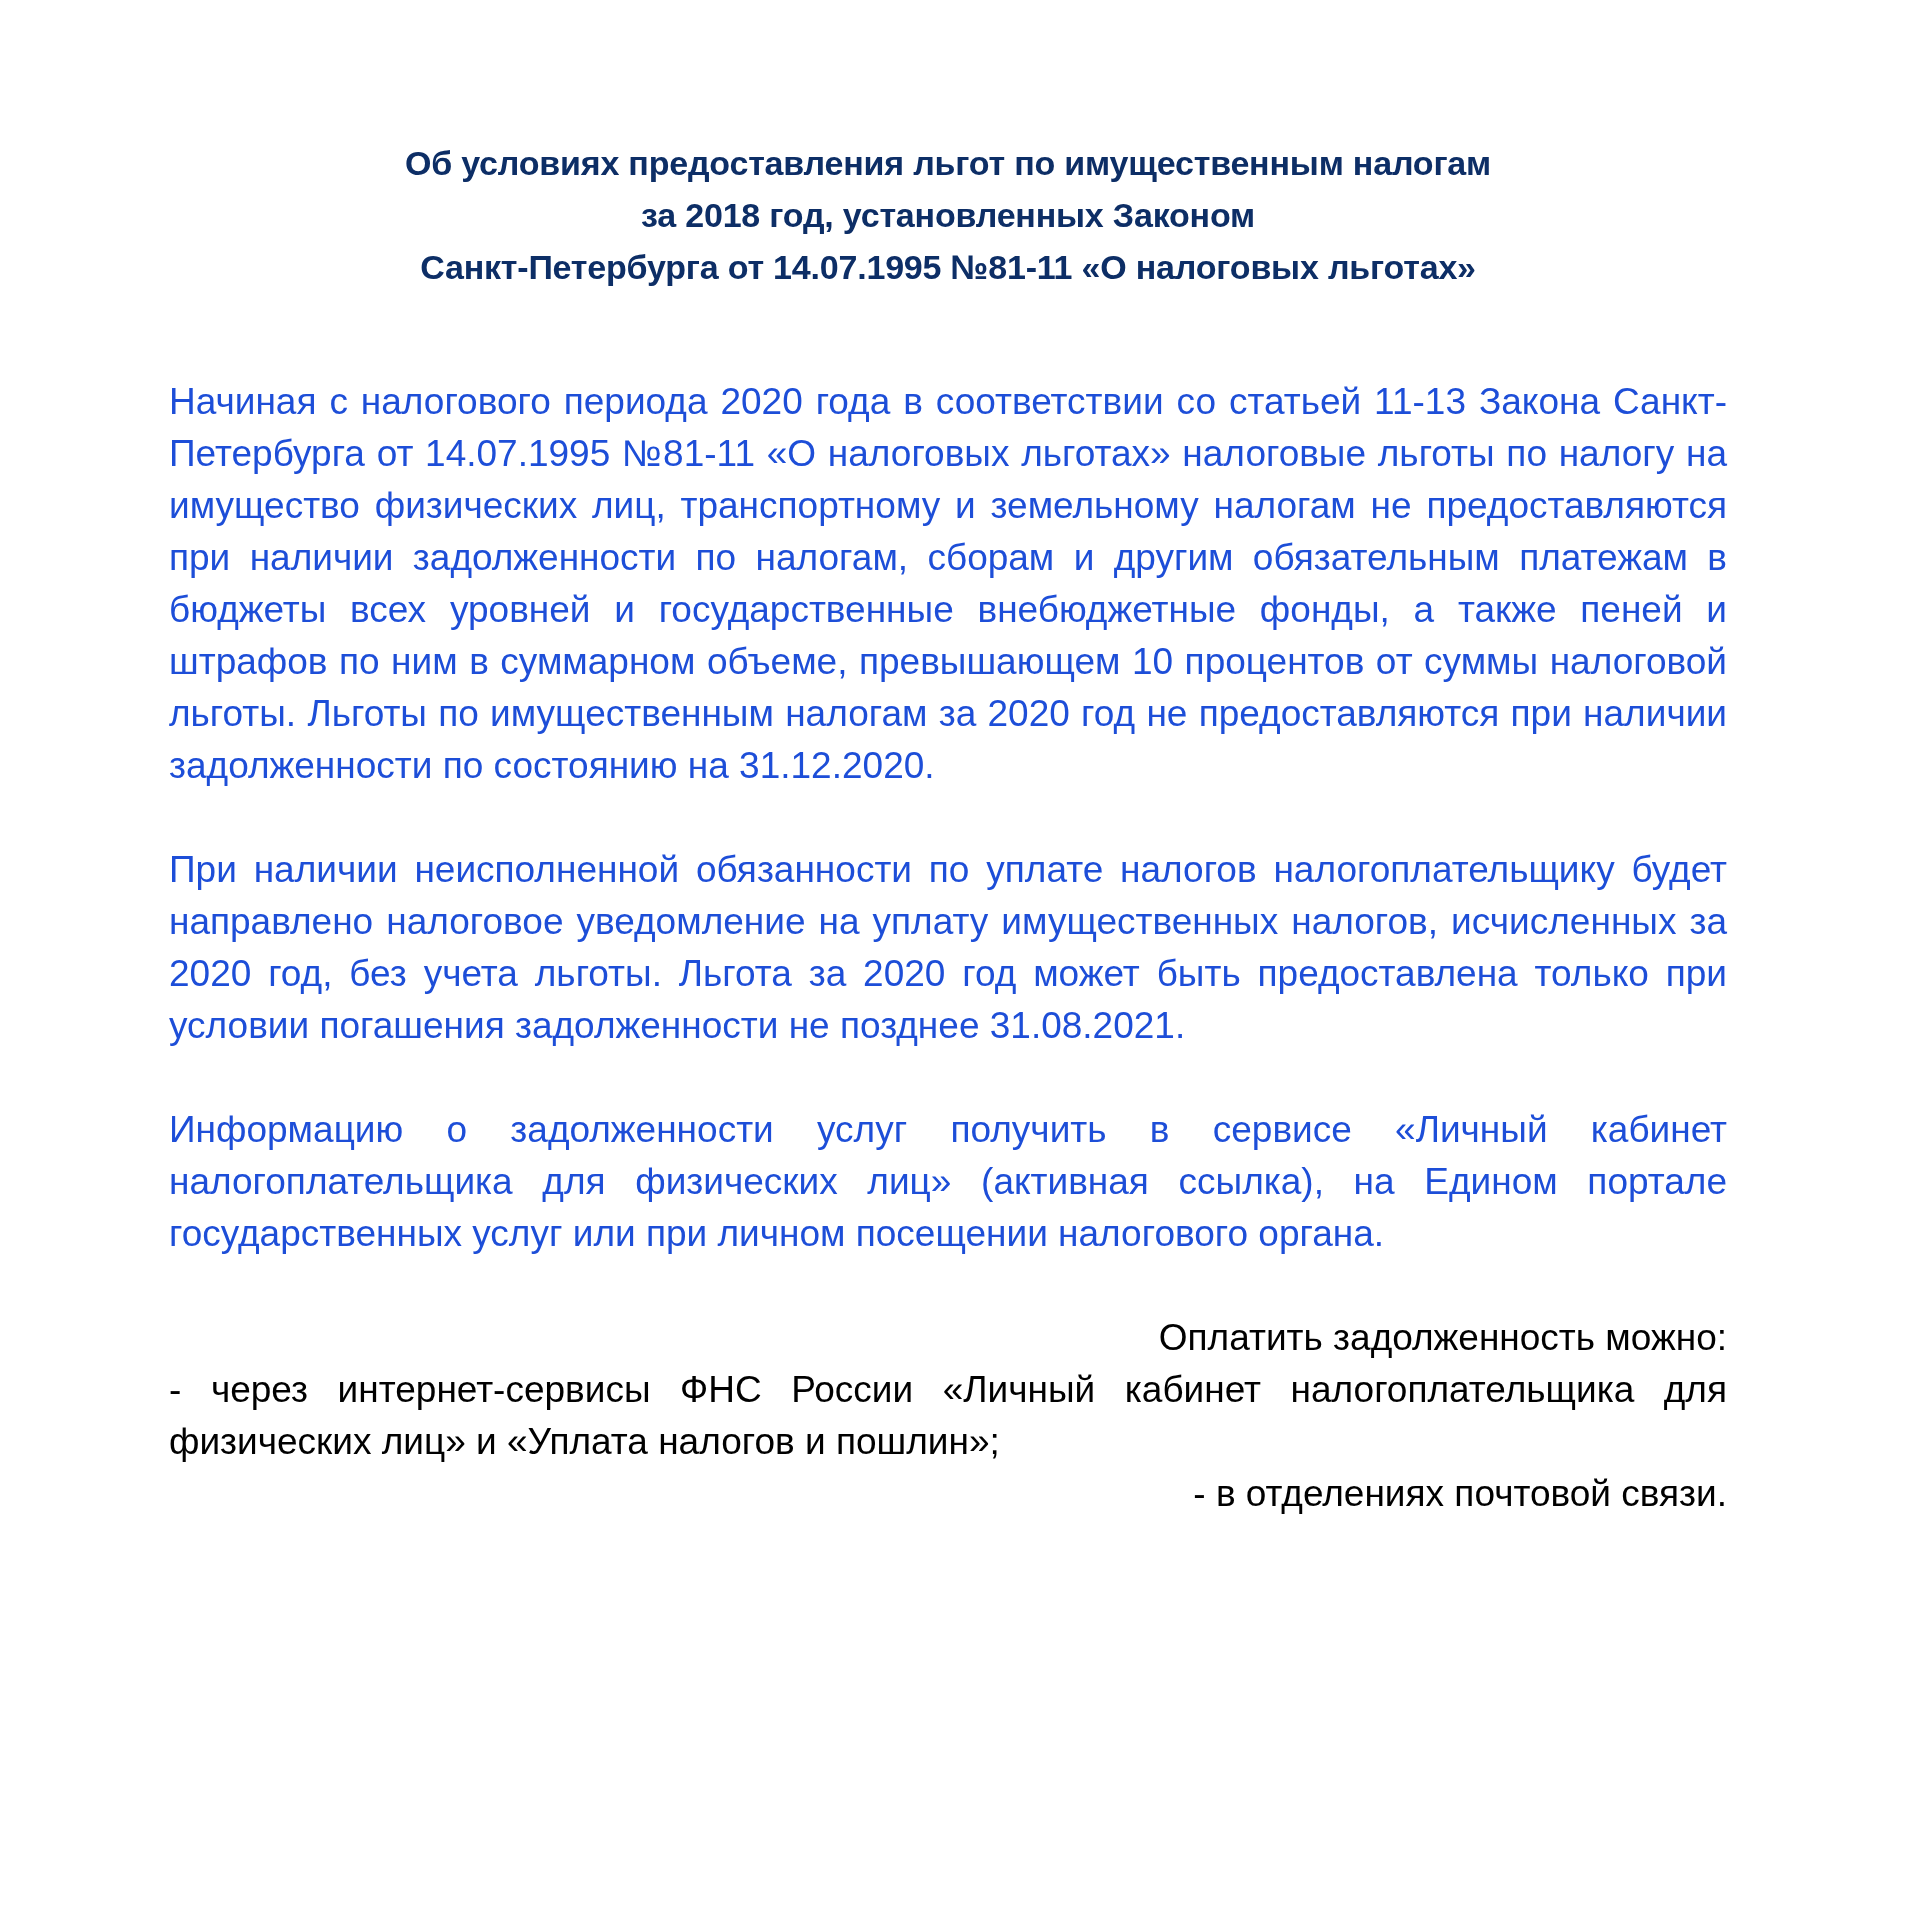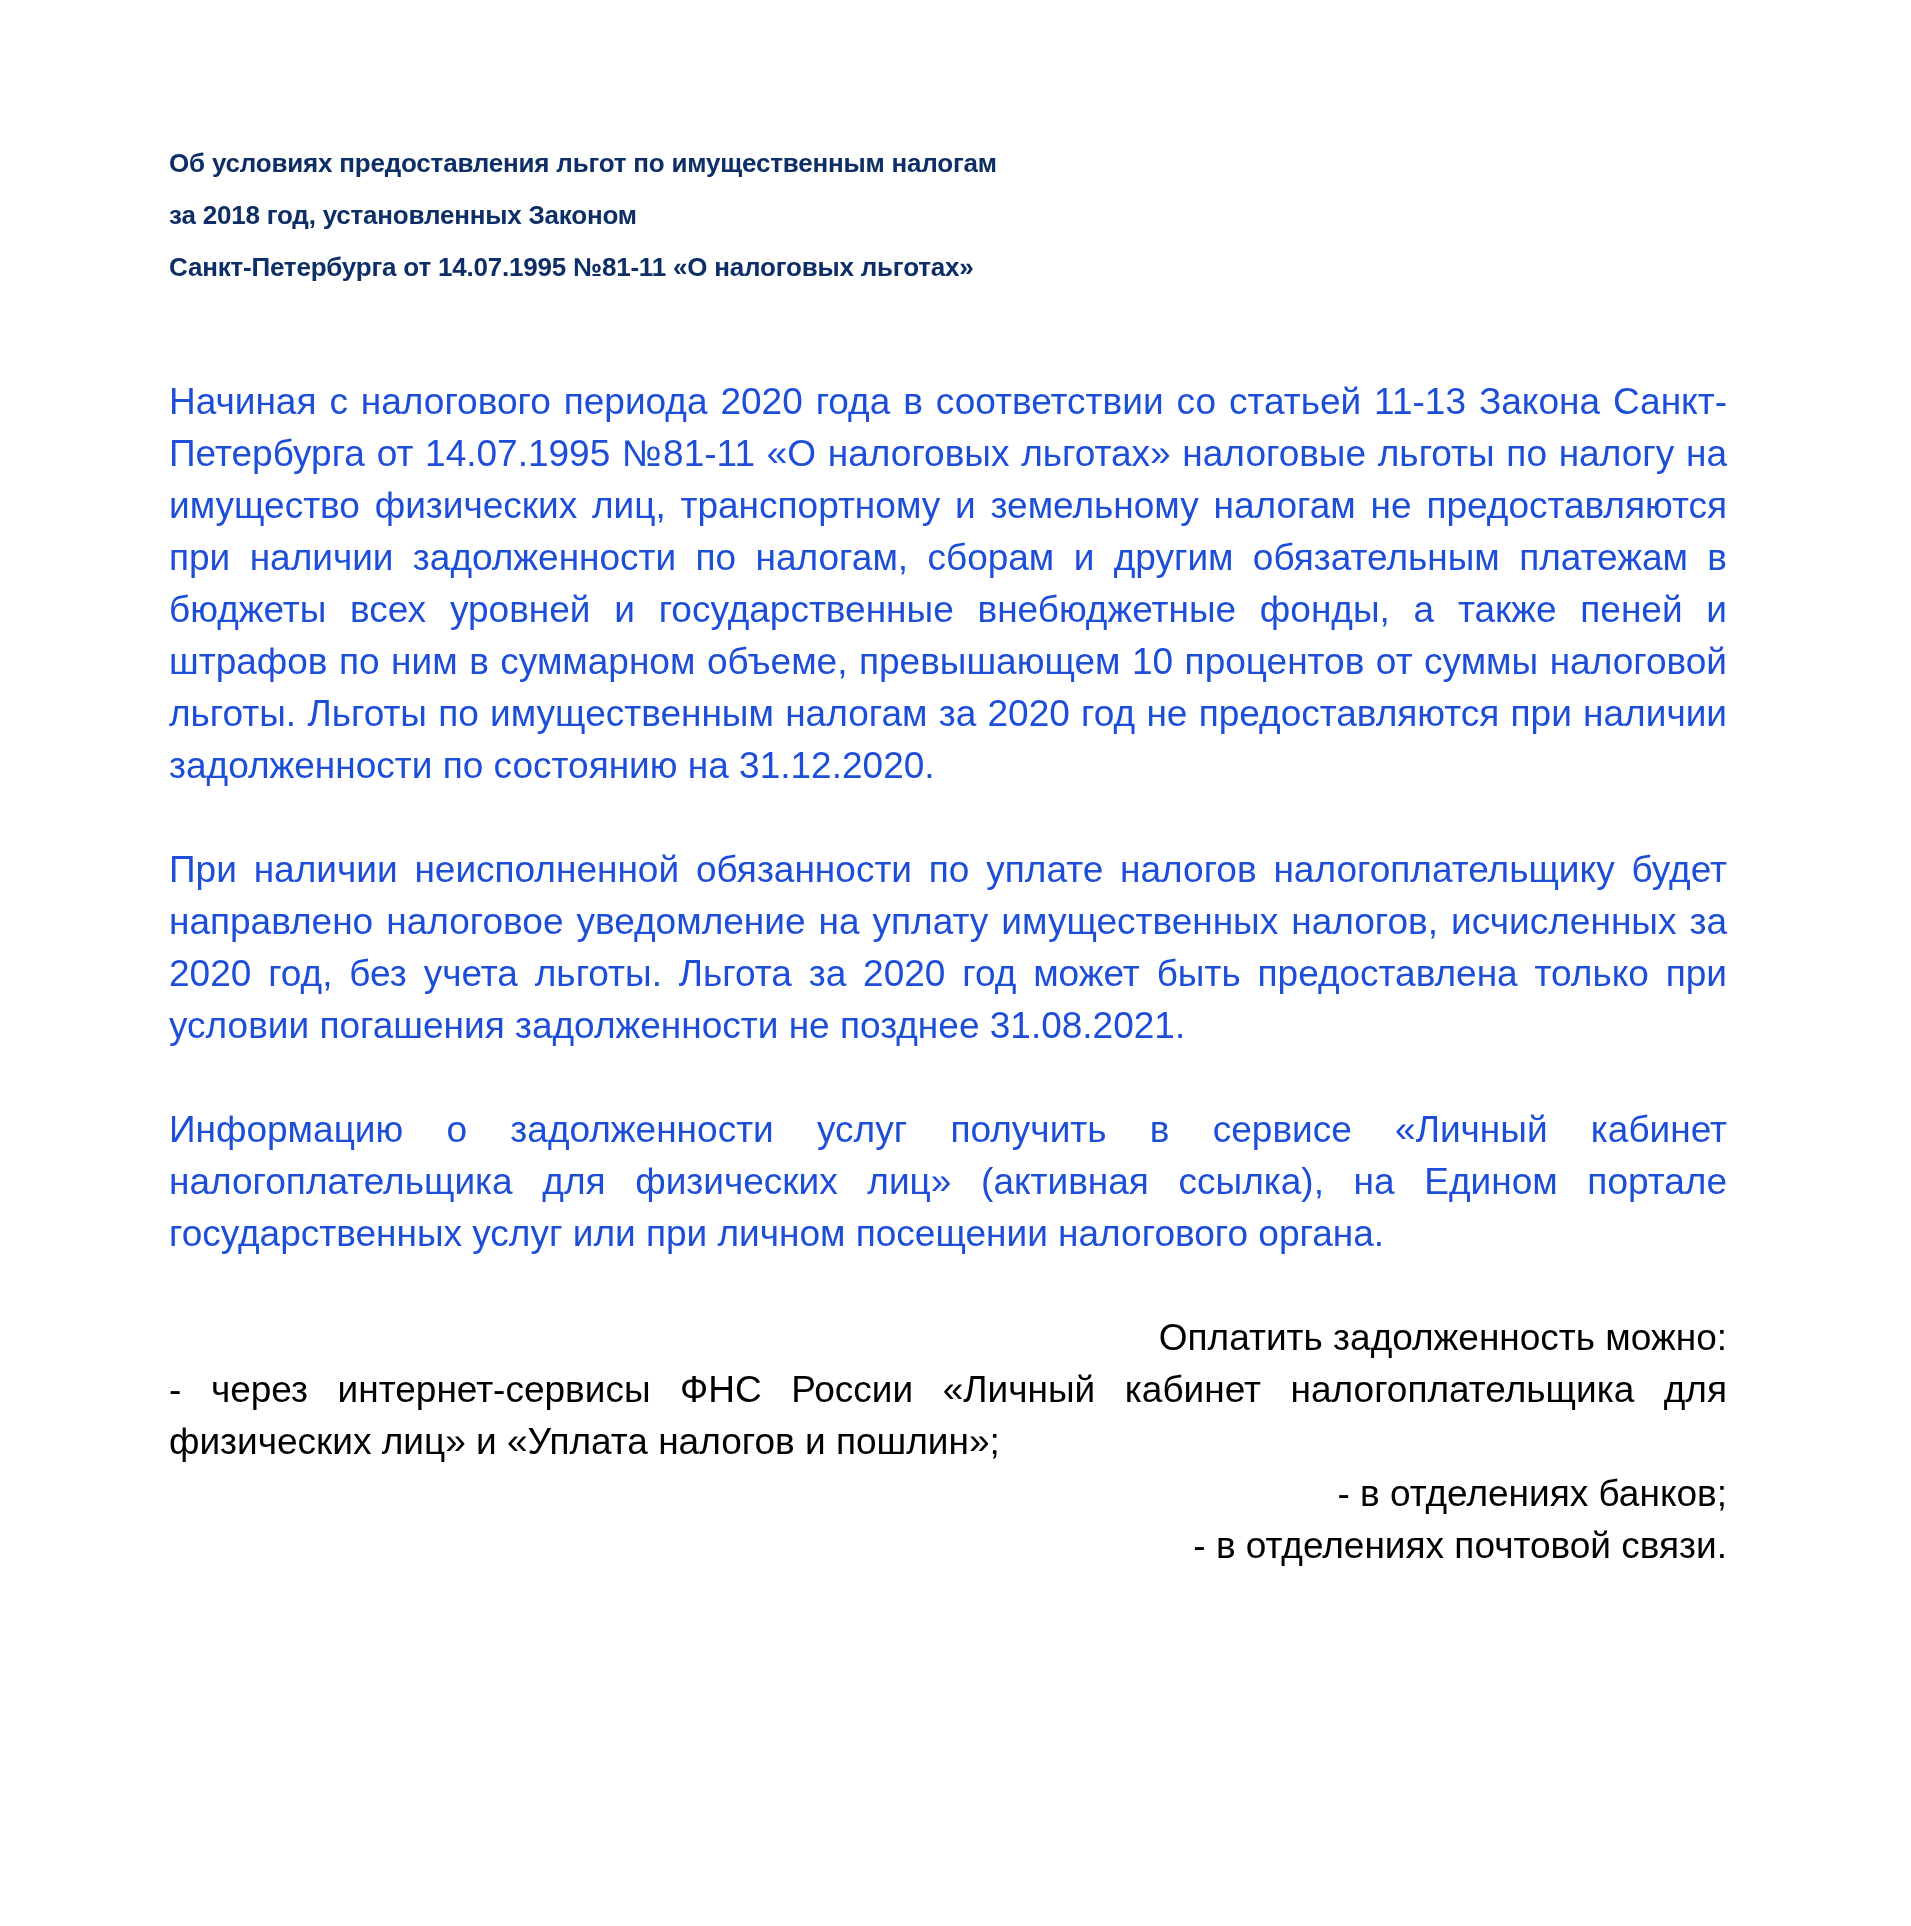--- a/index.html
+++ b/index.html
@@ -24,24 +24,24 @@
     background: #ffffff;
     box-sizing: border-box;
   }
 
   
   .doc-title {
     position: absolute;
     left: 169px;
     top: 137px;
     width: 1558px;
-    text-align: left;
+    text-align: center;
     color: #0d2e66;
     font-weight: bold;
-    font-size: 26px;
+    font-size: 34px;
     line-height: 52px;
     letter-spacing: -0.2px;
   }
   .doc-title .tline { display: block; white-space: nowrap; }
 
   
   .body-wrap {
     position: absolute;
     left: 169px;
     top: 376px;
@@ -88,19 +88,18 @@
     <p class="para justify-all">При наличии неисполненной обязанности по уплате налогов налогоплательщику будет направлено налоговое уведомление на уплату имущественных налогов, исчисленных за 2020 год, без учета льготы. Льгота за 2020 год может быть предоставлена только при условии погашения задолженности не позднее 31.08.2021.</p>
 
     <div class="spacer"></div>
 
     <p class="para justify-all">Информацию о задолженности услуг получить в  сервисе «Личный кабинет налогоплательщика для физических лиц» (активная ссылка), на Едином портале государственных услуг или при личном посещении налогового органа.</p>
 
     <div class="spacer"></div>
 
     <p class="listline nojust">Оплатить задолженность можно:</p>
     <p class="listline justify-all">-  через интернет-сервисы ФНС России «Личный кабинет налогоплательщика для физических лиц» и «Уплата налогов и пошлин»;</p>
-    <p class="listline nojust">- в отделениях банков;</p>
     <p class="listline nojust">- в отделениях почтовой связи.</p>
 
   </div>
 
 </div>
 
 
 </body></html>

